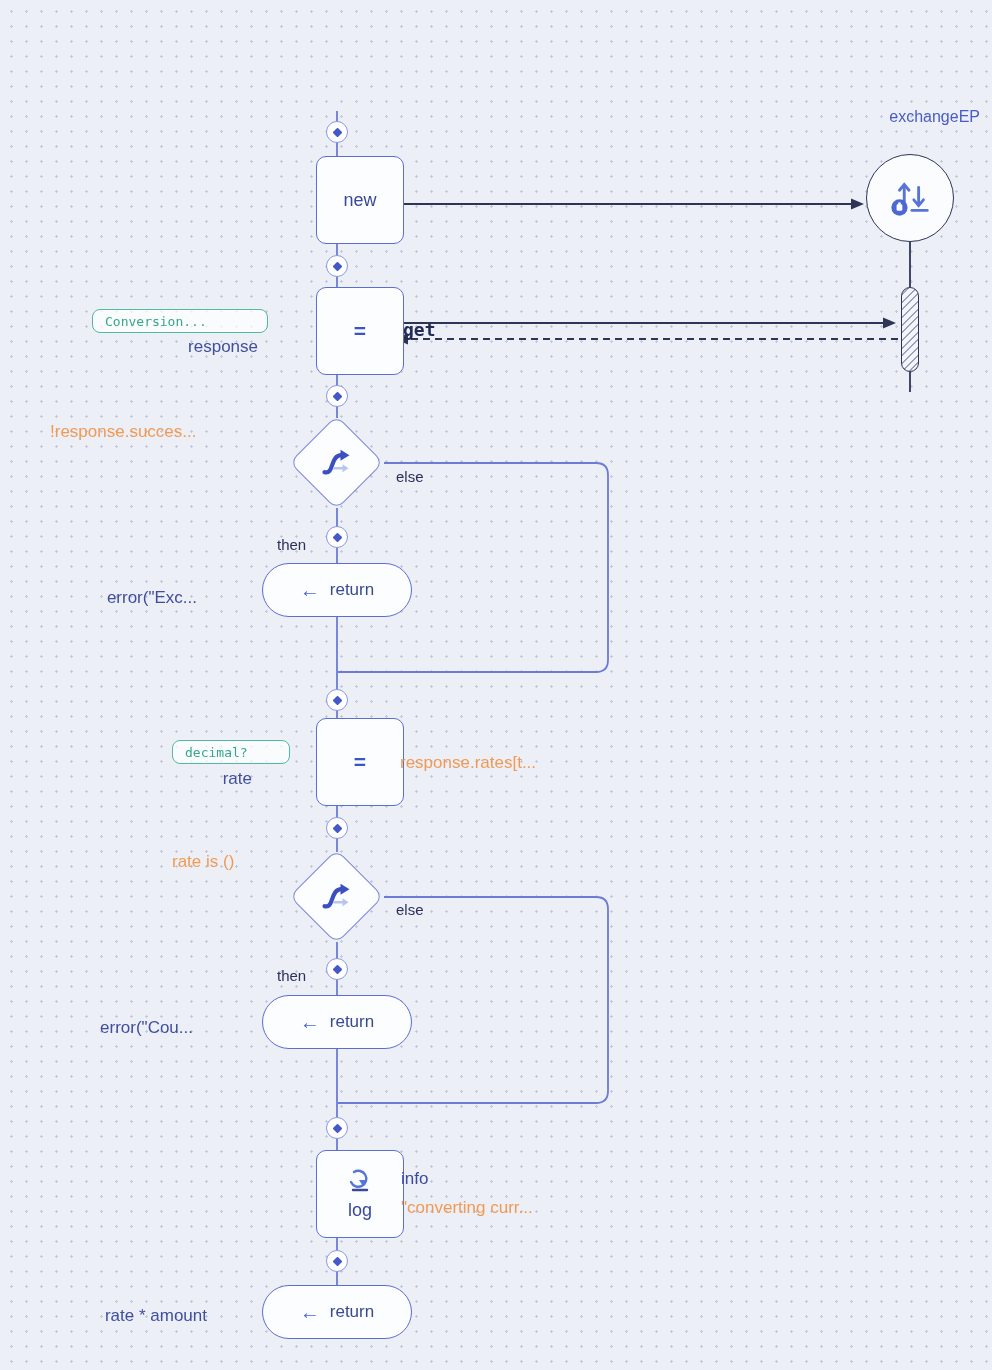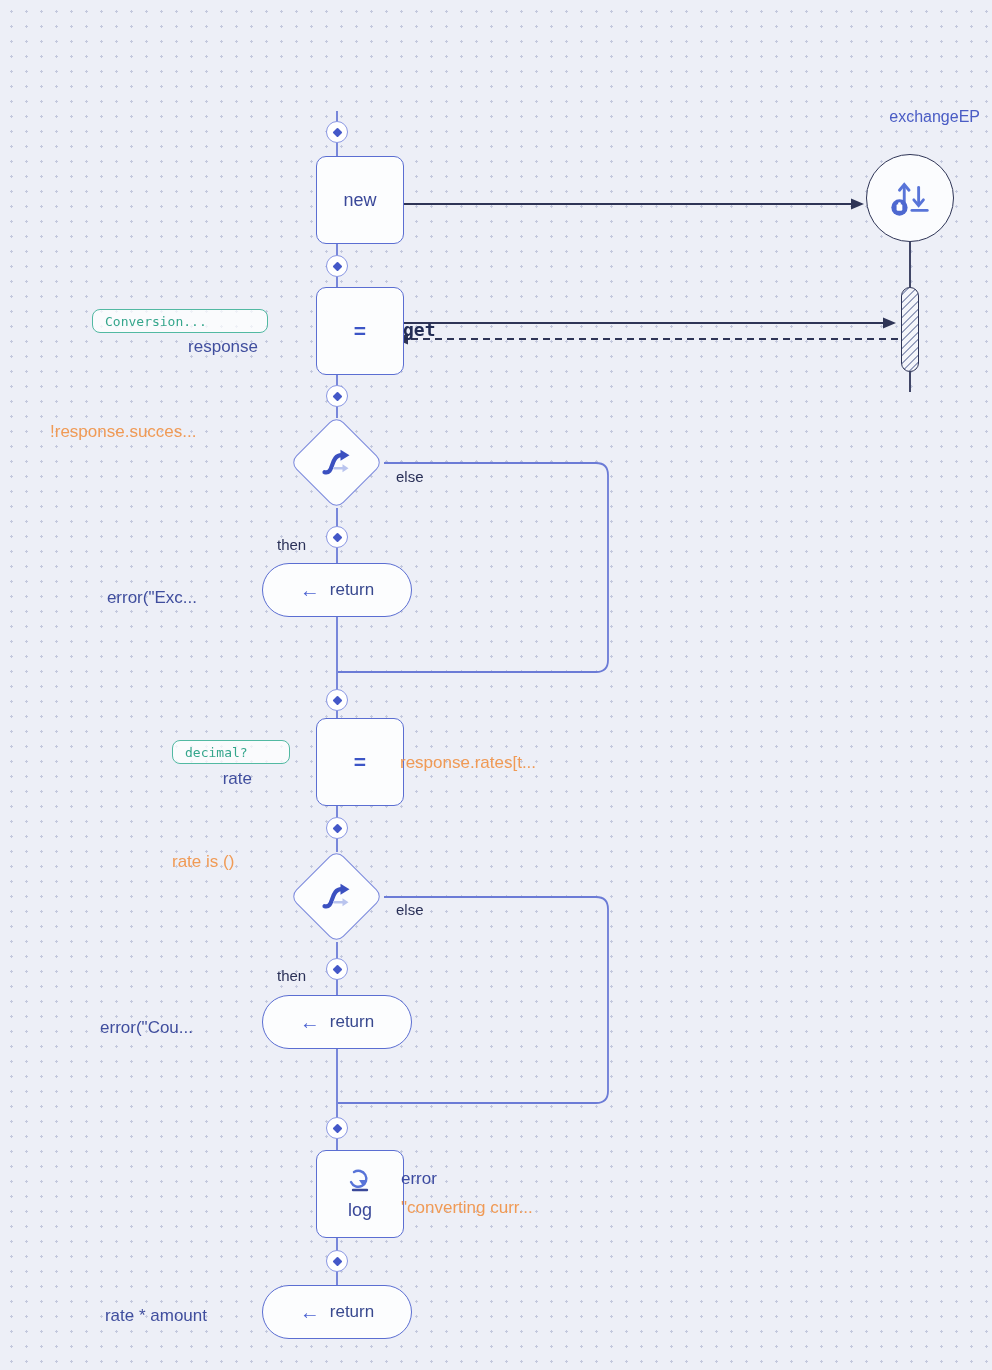--- a/index.html
+++ b/index.html
@@ -194,21 +194,21 @@
   <div class="abs box-node" style="left:293px;top:1150px;">
     <span>
       <svg width="30" height="26" viewBox="0 0 30 26">
         <path d="M 9 4 A 8 8 0 1 1 6 14" stroke="#5874d8" stroke-width="2.4" fill="none" stroke-linecap="round"></path>
         <polygon points="14,12 22,12 18,18" fill="#5874d8"></polygon>
         <path d="M8 22 H 22" stroke="#3a4899" stroke-width="2.4" stroke-linecap="round"></path>
       </svg>
     </span>
     <span class="log-label">log</span>
   </div>
-  <div class="abs lbl" style="left:401px;top:1169px;color:#3c4aa0;">error</div>
+  <div class="abs lbl" style="left:401px;top:1169px;color:#3c4aa0;">info</div>
   <div class="abs lbl-orange" style="left:401px;top:1198px;">"converting curr...</div>
 
   <div class="abs lbl r-align" style="left:57px;top:1306px;width:150px;">rate * amount</div>
   <div class="abs return-node" style="left:262px;top:1285px;">
     <span class="ret-arrow">←</span>
     <span>return</span>
   </div>
 
   <div class="abs connector" style="left:326px;top:121px;">
       <span class="dot"></span>

